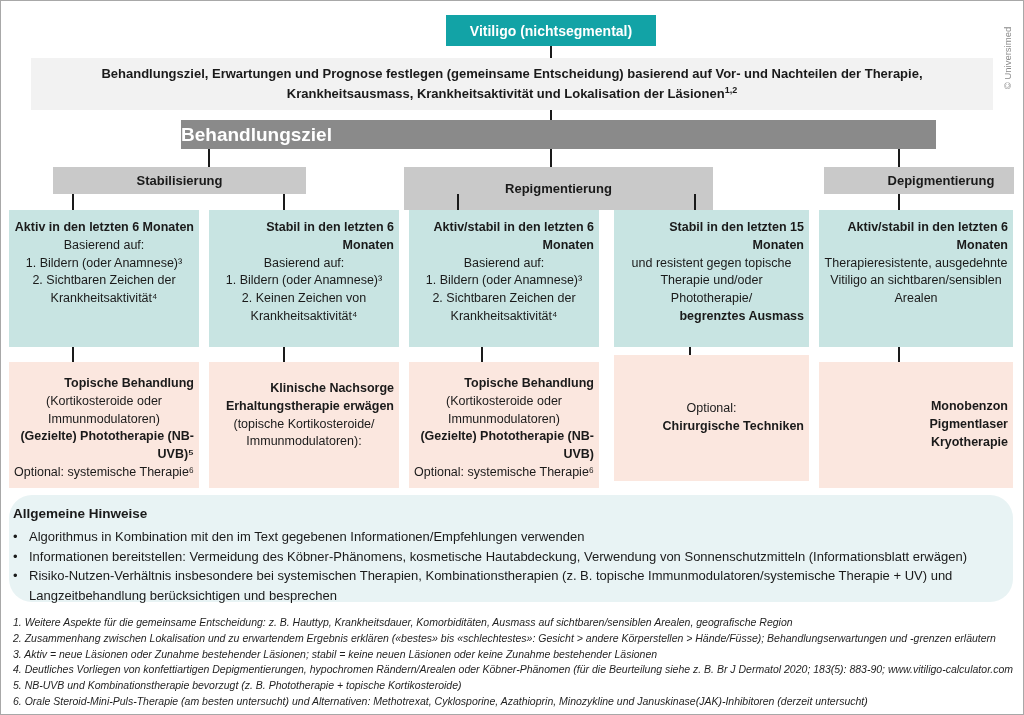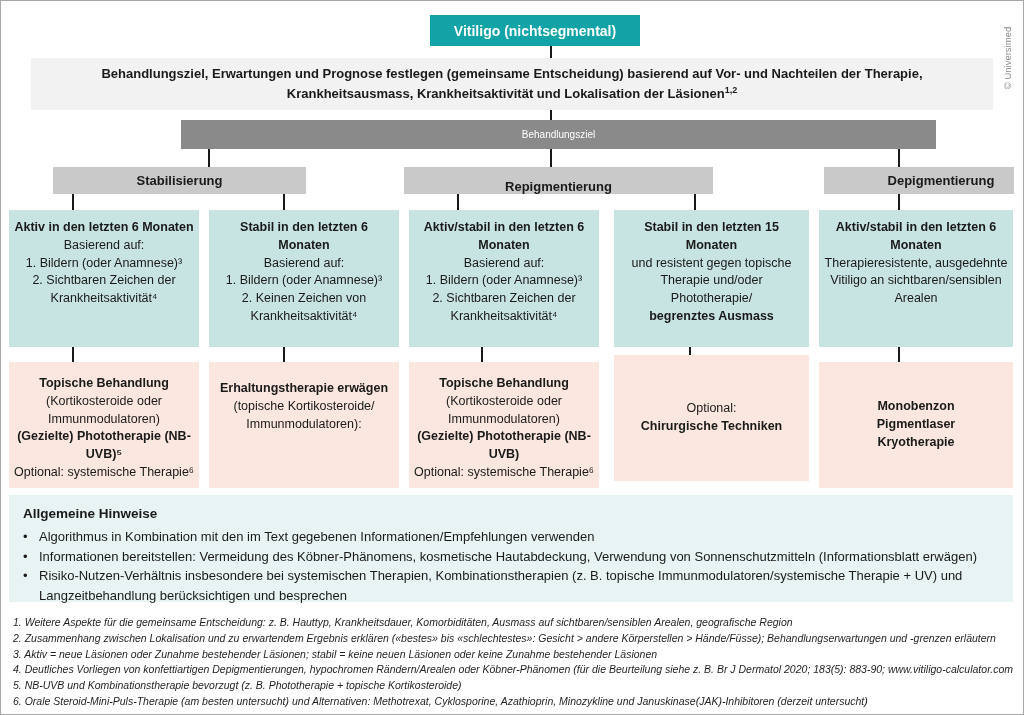--- a/index.html
+++ b/index.html
@@ -13,57 +13,57 @@
   .root-node{
     background:#12a3a6;color:#fff;font-weight:bold;font-size:14px;
     display:flex;align-items:center;justify-content:center;text-align:center;
   }
   .intro-box{
     background:#f2f2f2;font-weight:bold;font-size:13px;line-height:1.55;
     display:flex;align-items:center;justify-content:flex-end;text-align:center;
     padding:6px 26px;
   }
   .goal-bar{
-    background:#8a8a8a;color:#fff;font-weight:normal;font-size:10px;
-    display:flex;align-items:center;justify-content:center;text-align:center;
+    background:#8a8a8a;color:#fff;font-weight:bold;font-size:19px;
+    display:flex;align-items:center;justify-content:flex-start;text-align:center;
   }
   .branch{
     background:#c9c9c9;color:#1a1a1a;font-weight:bold;font-size:13px;
     display:flex;align-items:center;justify-content:center;text-align:center;
   }
   .cond{background:#c8e4e2;}
   .treat{background:#fbe7df;}
   .node{
     font-size:12.5px;line-height:1.42;text-align:center;padding:9px 5px;
     display:flex;flex-direction:column;align-items:center;justify-content:flex-start;
   }
   .node.vcenter{justify-content:center;}
   .ln{width:100%;}
-  .b{font-weight:bold;}
+  .b{font-weight:bold;text-align:right;}
   sup{font-size:9px;line-height:0;}
   .notes-box{
-    background:#e8f3f4;padding:9px 14px 8px 14px;font-size:13px;line-height:1.5;
+    background:#e8f3f4;padding:9px 14px 8px 4px;font-size:13px;line-height:1.5;border-radius:23px;
   }
   .notes-title{font-weight:bold;font-size:13.5px;margin-bottom:3px;}
   .note-row{display:flex;align-items:flex-start;}
   .note-dot{width:16px;flex:0 0 16px;text-align:left;font-size:13px;}
   .note-text{flex:1;}
   .footnotes{font-size:10.5px;font-style:italic;line-height:1.5;color:#1f1f1f;}
   .copyright{
     position:absolute;left:962px;top:50px;width:92px;height:14px;
     transform:rotate(-90deg);transform-origin:center center;
     color:#8a8a8a;font-size:9.5px;white-space:nowrap;text-align:center;
   }
 </style>
 </head>
 <body>
 
 <div class="stage">
 
-  <div class="abs root-node" style="left:429px;top:14px;width:210px;height:31px;">
+  <div class="abs root-node" style="left:445px;top:14px;width:210px;height:31px;">
     <span>Vitiligo (nichtsegmental)</span>
   </div>
 
   <div class="vline" style="left:549px;top:45px;height:12px;"></div>
   <div class="vline" style="left:549px;top:109px;height:10px;"></div>
 
   <div class="abs intro-box" style="left:30px;top:57px;width:962px;height:52px;">
     <div><span>Behandlungsziel, Erwartungen und Prognose festlegen (gemeinsame Entscheidung) basierend auf Vor- und Nachteilen der Therapie, Krankheitsausmass, Krankheitsaktivität und Lokalisation der Läsionen</span><sup>1,2</sup></div>
   </div>
 
@@ -71,21 +71,21 @@
     <span>Behandlungsziel</span>
   </div>
 
   <div class="vline" style="left:207px;top:148px;height:18px;"></div>
   <div class="vline" style="left:549px;top:148px;height:18px;"></div>
   <div class="vline" style="left:897px;top:148px;height:18px;"></div>
 
   <div class="abs branch" style="left:52px;top:166px;width:253px;height:27px;">
     <span>Stabilisierung</span>
   </div>
-  <div class="abs branch" style="left:403px;top:166px;width:309px;height:27px;align-items:flex-end;">
+  <div class="abs branch" style="left:403px;top:166px;width:309px;height:43px;">
     <span>Repigmentierung</span>
   </div>
   <div class="abs branch" style="left:823px;top:166px;width:190px;height:27px;padding-left:44px;">
     <span>Depigmentierung</span>
   </div>
 
   <div class="vline" style="left:71px;top:193px;height:16px;"></div>
   <div class="vline" style="left:282px;top:193px;height:16px;"></div>
   <div class="vline" style="left:456px;top:193px;height:16px;"></div>
   <div class="vline" style="left:693px;top:193px;height:16px;"></div>
@@ -125,20 +125,21 @@
   <div class="vline" style="left:688px;top:346px;height:15px;"></div>
   <div class="vline" style="left:897px;top:346px;height:15px;"></div>
 
   <div class="abs treat node" style="left:8px;top:361px;width:190px;height:126px;padding-top:13px;">
     <div class="ln b">Topische Behandlung</div>
     <div class="ln">(Kortikosteroide oder Immunmodulatoren)</div>
     <div class="ln b">(Gezielte) Phototherapie (NB-UVB)⁵</div>
     <div class="ln">Optional: systemische Therapie⁶</div>
   </div>
   <div class="abs treat node" style="left:208px;top:361px;width:190px;height:126px;padding-top:18px;">
+    <div class="ln b">Klinische Nachsorge</div>
     <div class="ln b">Erhaltungstherapie erwägen</div>
     <div class="ln">(topische Kortikosteroide/ Immunmodulatoren):</div>
   </div>
   <div class="abs treat node" style="left:408px;top:361px;width:190px;height:126px;padding-top:13px;">
     <div class="ln b">Topische Behandlung</div>
     <div class="ln">(Kortikosteroide oder Immunmodulatoren)</div>
     <div class="ln b">(Gezielte) Phototherapie (NB-UVB)</div>
     <div class="ln">Optional: systemische Therapie⁶</div>
   </div>
   <div class="abs treat node vcenter" style="left:613px;top:354px;width:195px;height:126px;">

